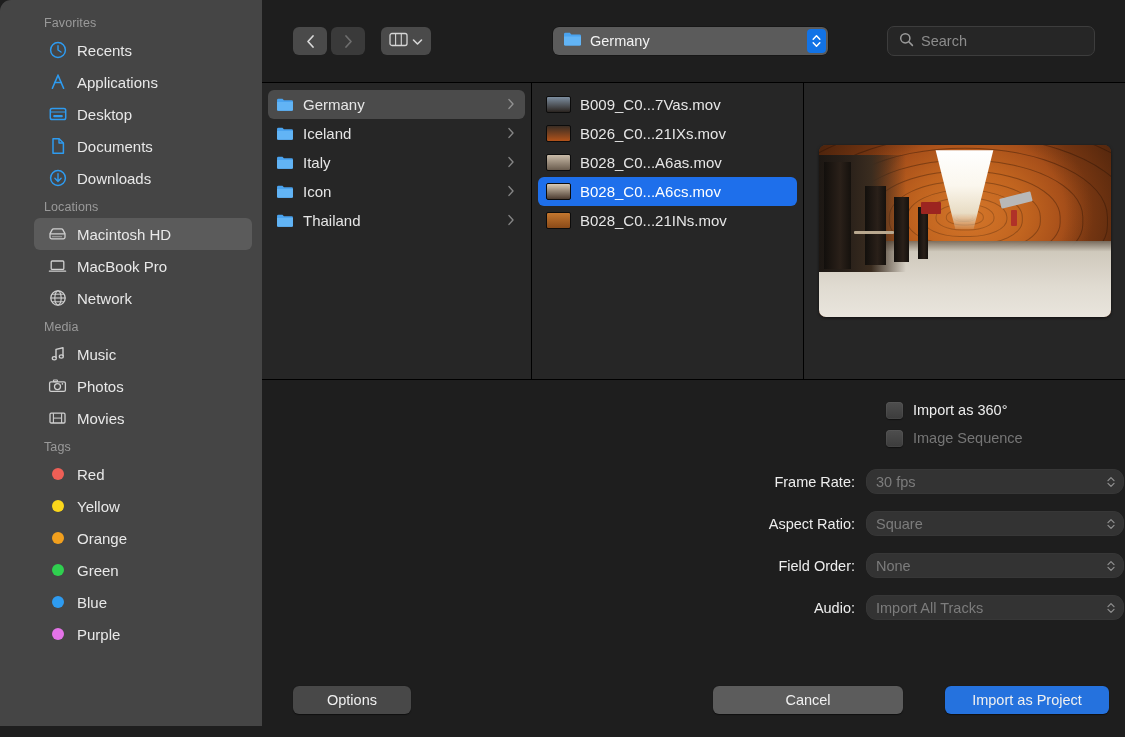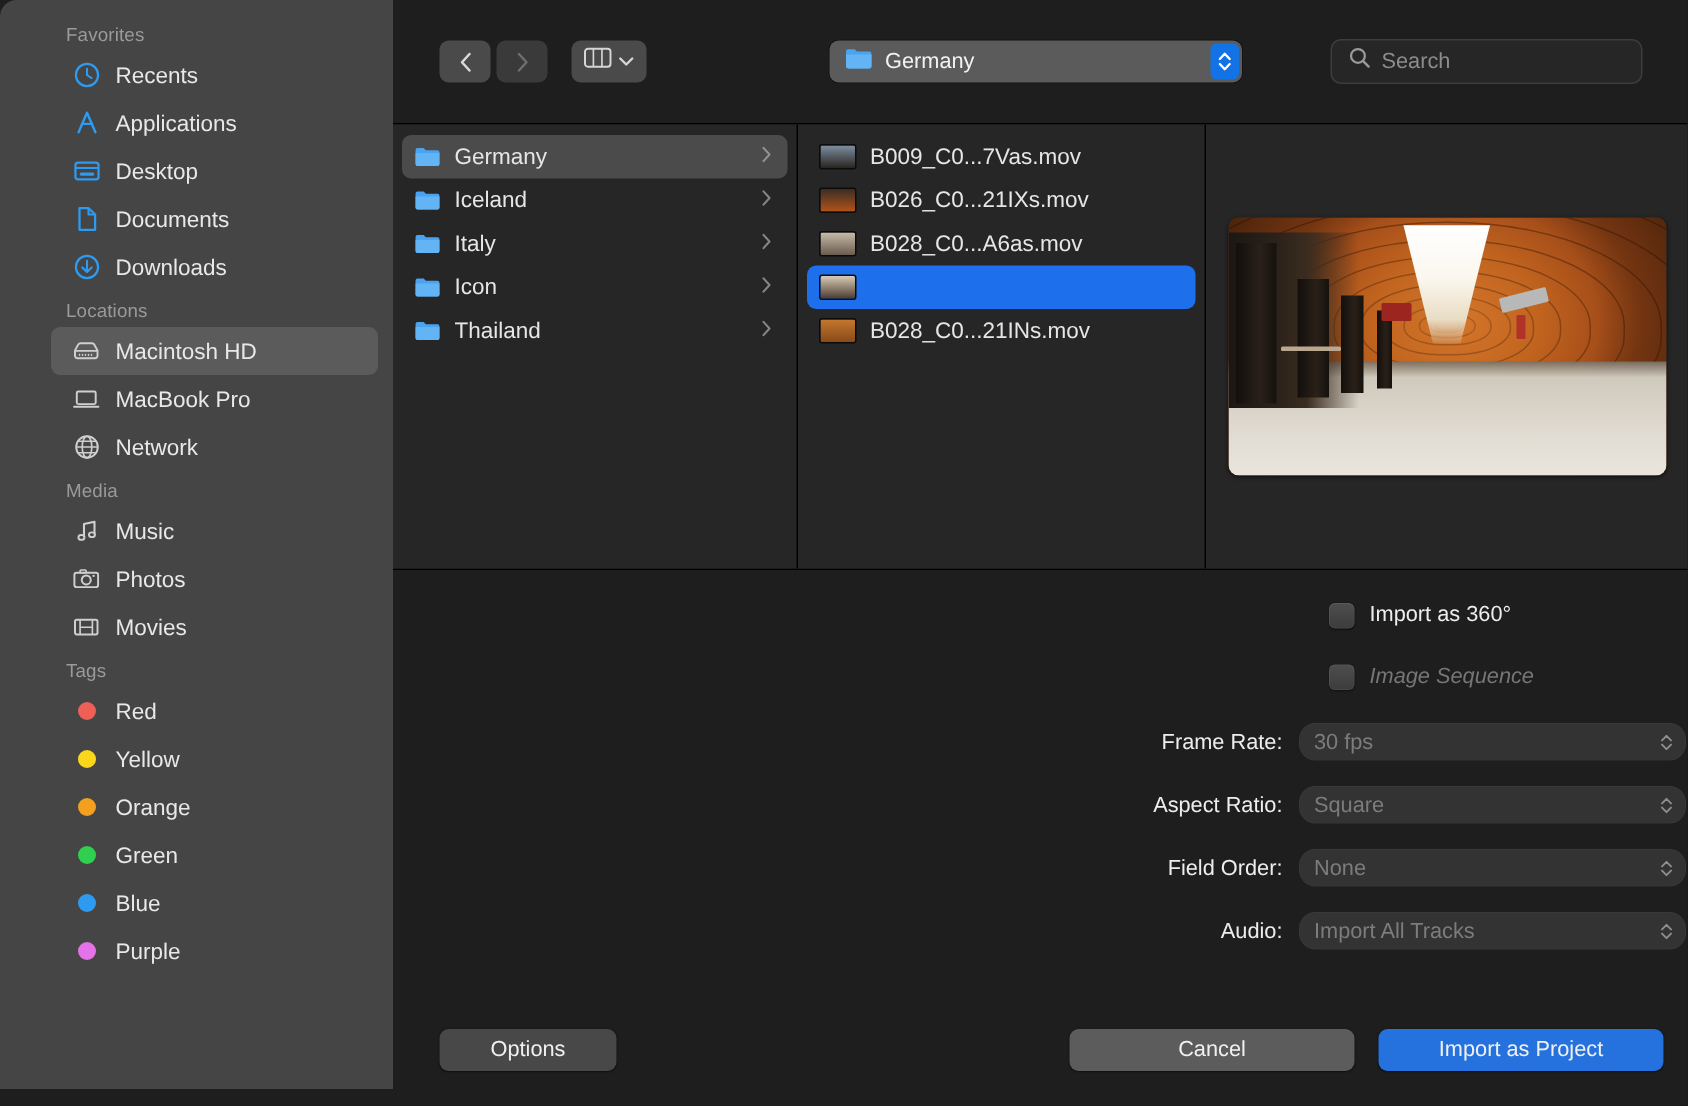--- a/index.html
+++ b/index.html
@@ -285,21 +285,21 @@
   .btn {
     height:28px;
     border-radius:6px;
     font-size:14.5px;
     color:#f0f0f0;
     display:flex; align-items:center; justify-content:center;
     box-shadow:0 .5px 1px rgba(0,0,0,.5);
   }
   .btn-options { width:118px; background:#484848; margin-left:5px; }
   .btn-cancel  { width:190px; background:#5c5c5c; position:absolute; right:222px; }
-  .btn-default { width:190px; background:#2572de; position:absolute; right:16px; }
+  .btn-default { width:164px; background:#2572de; position:absolute; right:16px; }
 </style>
 </head>
 <body>
 
 <div class="window">
 
   <div class="sidebar">
     <div id="sidebar-content">
         <div class="sb-group-title">Favorites</div>
         <div class="sb-item">
@@ -585,20 +585,21 @@
             <div class="row">
               <span class="thumb" style="background: linear-gradient(rgb(58, 45, 36) 0%, rgb(178, 83, 26) 100%);"></span>
               <span class="name">B026_C0...21IXs.mov</span>
             </div>
             <div class="row">
               <span class="thumb" style="background: linear-gradient(rgb(201, 187, 168) 0%, rgb(106, 92, 78) 100%);"></span>
               <span class="name">B028_C0...A6as.mov</span>
             </div>
             <div class="row sel-blue">
               <span class="thumb" style="background: linear-gradient(rgb(216, 203, 182) 0%, rgb(76, 60, 48) 100%);"></span>
+              <span class="name">B028_C0...A6cs.mov</span>
             </div>
             <div class="row">
               <span class="thumb" style="background: linear-gradient(rgb(196, 119, 47) 0%, rgb(138, 74, 24) 100%);"></span>
               <span class="name">B028_C0...21INs.mov</span>
             </div>
           </div>
       </div>
       <div class="col col-preview">
         <div class="preview-frame">
           <div class="pv-tunnel"></div>
@@ -632,21 +633,21 @@
       </div>
     </div>
 
     <div class="options-area">
 
       <div class="chk-row">
         <span class="checkbox"></span>
         <span class="chk-label">Import as 360°</span>
       </div>
 
-      <div class="chk-row" style="margin-top:14px;margin-bottom:8px;font-style:italic;">
+      <div class="chk-row" style="margin-top:1px;margin-bottom:8px;">
         <span class="checkbox"></span>
         <span class="chk-label disabled">Image Sequence</span>
       </div>
 
       <div class="form-row">
         <span class="form-label">Frame Rate:</span>
         <span class="select">
           <span class="val">30 fps</span>
           <span class="sel-stepper">
             <svg width="10" height="14" viewBox="0 0 10 14">

